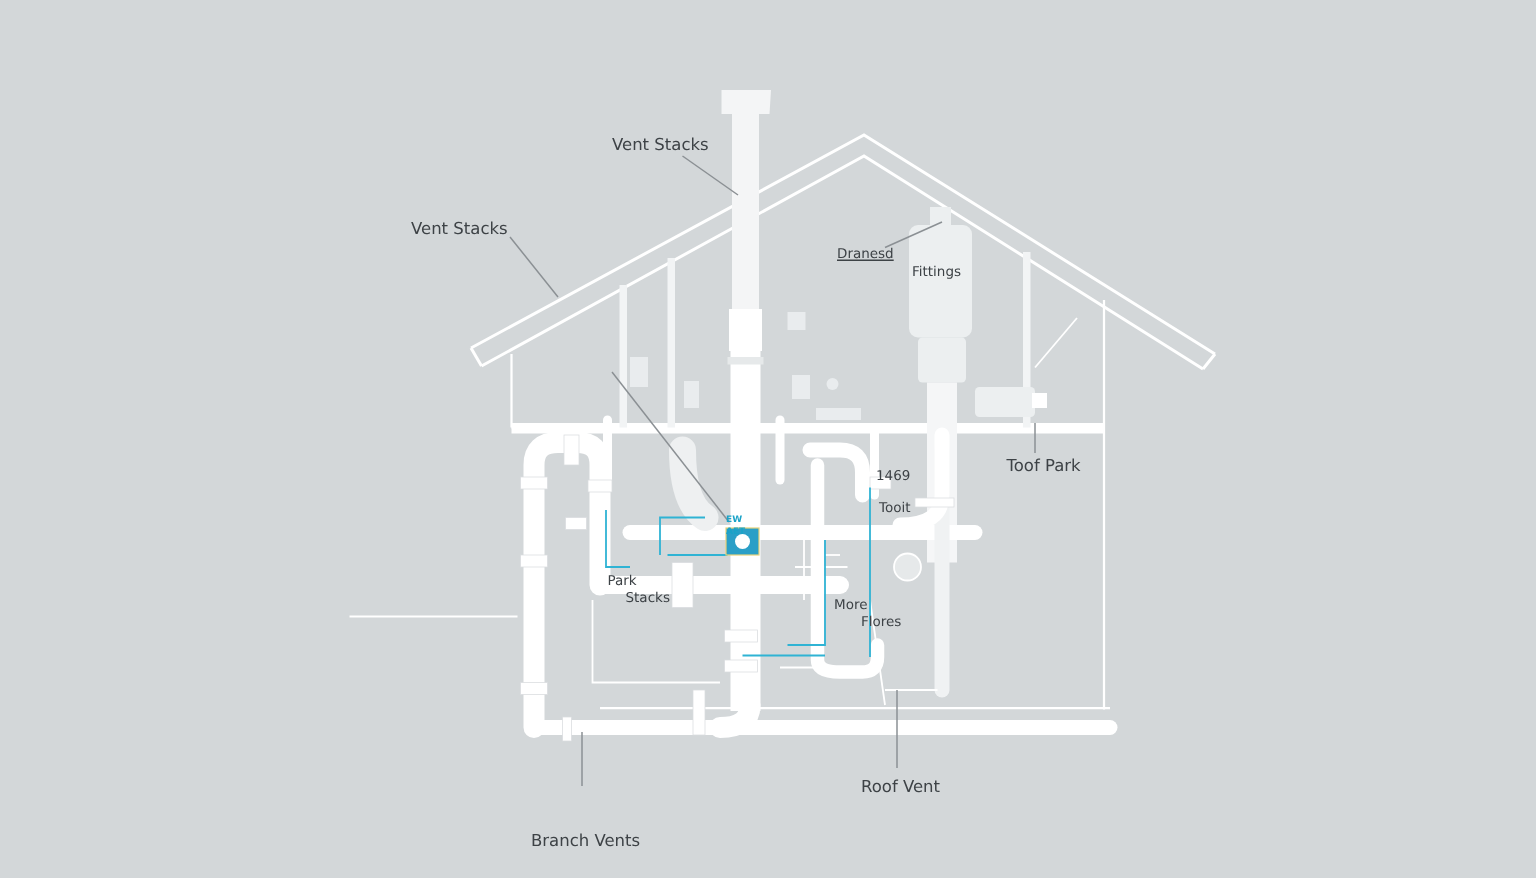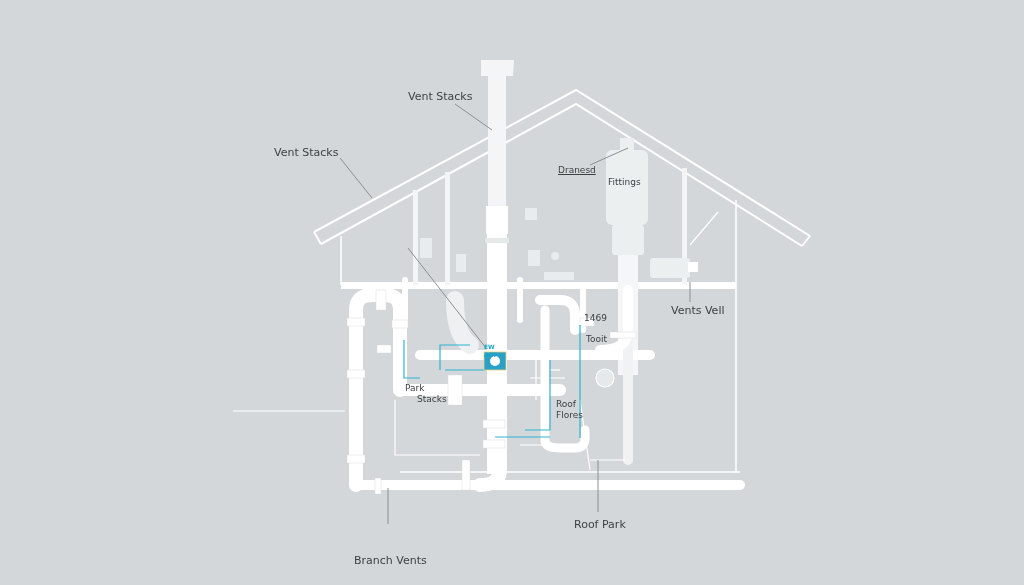--- a/index.html
+++ b/index.html
@@ -129,22 +129,22 @@
   </g>
   <g stroke="#ffffff" stroke-width="1.2">
     <line x1="690" y1="245" x2="718" y2="212"></line>
   </g>
 </svg>
 
 <div class="lbl" style="left:408px;top:90px;">Vent Stacks</div>
 <div class="lbl" style="left:274px;top:146px;">Vent Stacks</div>
 <div class="lbl sm" style="left:558px;top:164px;text-decoration:underline;">Dranesd</div>
 <div class="lbl sm" style="left:560px;top:176px;margin-left:48px;">Fittings</div>
-<div class="lbl" style="left:671px;top:304px;">Vents Vell</div>
+<div class="lbl" style="left:671px;top:304px;">Toof Park</div>
 <div class="lbl sm" style="left:584px;top:312px;">1469</div>
 <div class="lbl sm" style="left:586px;top:333px;">Tooit</div>
 <div class="badge">EW AET</div>
 <div class="lbl sm" style="left:373px;top:382px;padding-left:32px;">Park</div>
 <div class="lbl sm" style="left:373px;top:393px;margin-left:44px;">Stacks</div>
-<div class="lbl sm" style="left:556px;top:398px;">Roof</div>
-<div class="lbl sm" style="left:556px;top:409px;">Flores</div>
+<div class="lbl sm" style="left:556px;top:398px;">More</div>
+<div class="lbl sm" style="left:574px;top:409px;">Flores</div>
 <div class="lbl" style="left:354px;top:530px;margin-top:24px;">Branch Vents</div>
-<div class="lbl" style="left:574px;top:518px;">Roof Park</div>
+<div class="lbl" style="left:574px;top:518px;">Roof Vent</div>
 
 </body></html>

